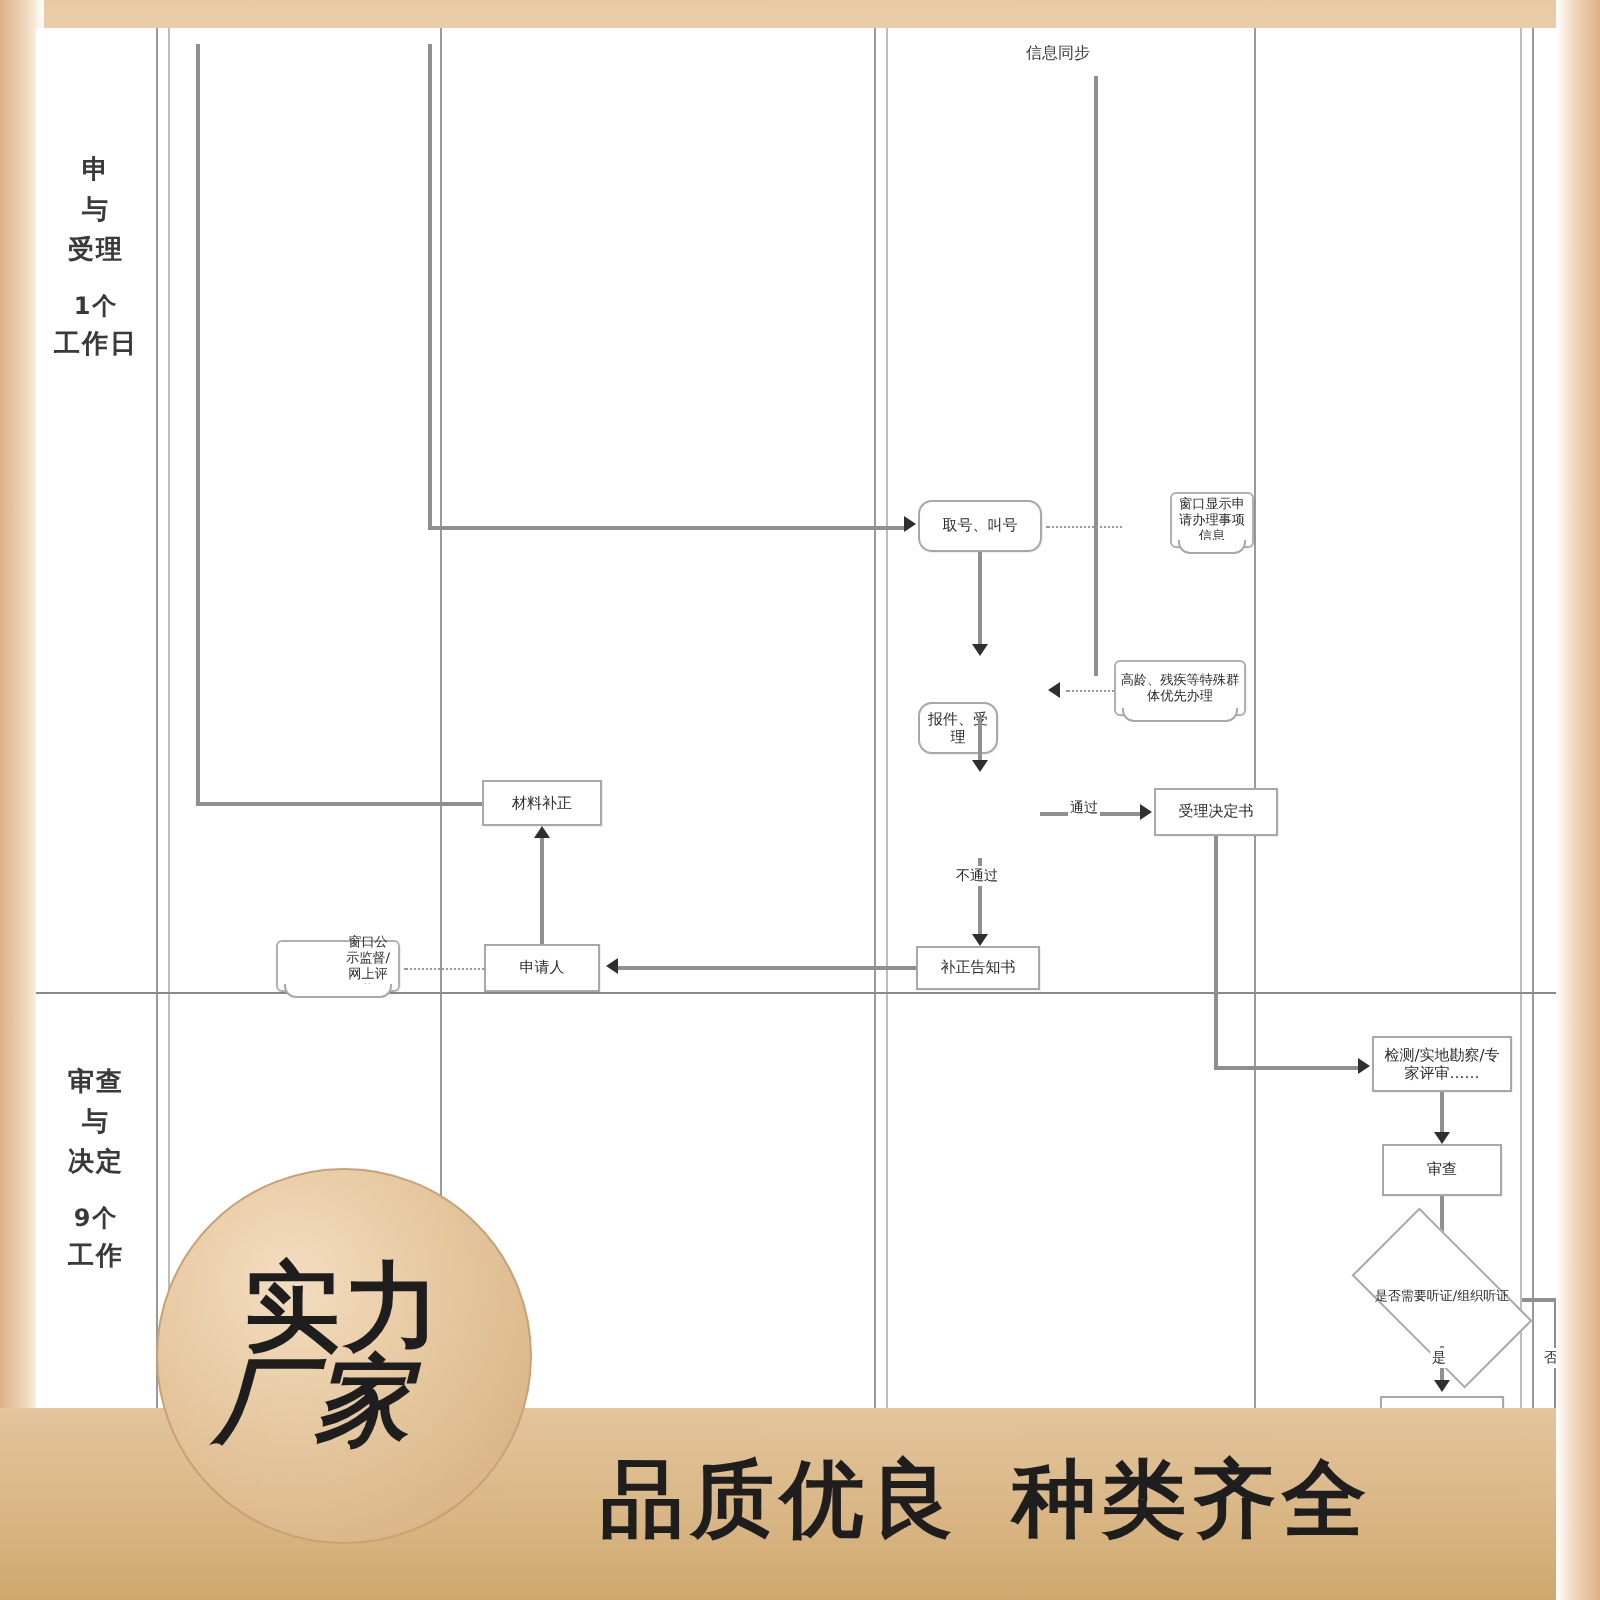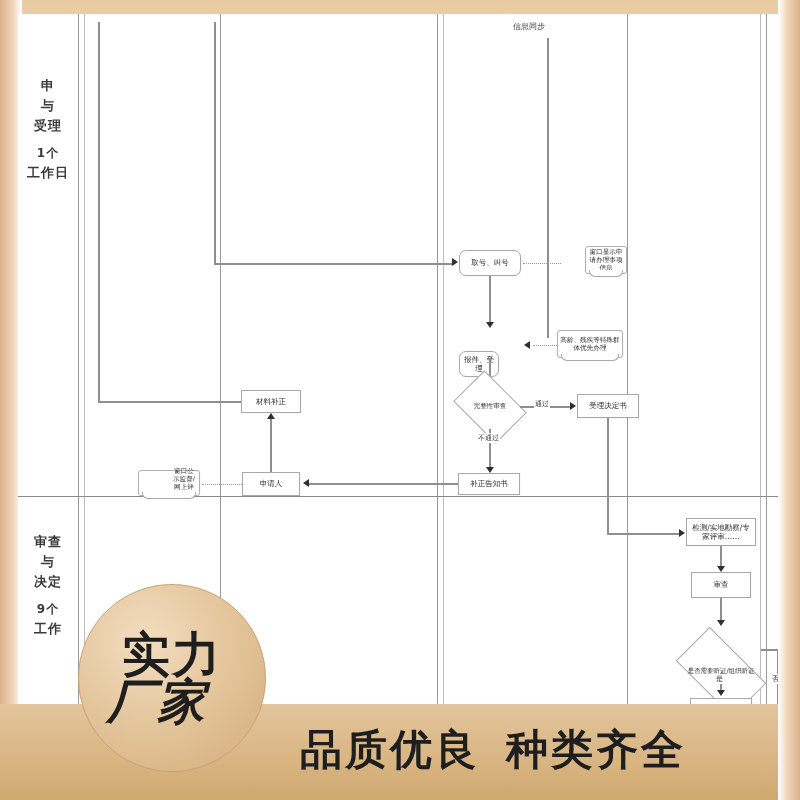--- a/index.html
+++ b/index.html
@@ -180,24 +180,20 @@
 
     <div class="node rounded" style="left:441px;top:337px;width:40px;height:26px;font-family:Liberation Serif, serif;">报件、受理</div>
 
     <div class="node note" style="left:539px;top:316px;width:66px;height:28px;">高龄、残疾等特殊群体优先办理</div>
     <div class="conn h dot" style="left:515px;top:331px;width:24px;"></div>
     <div class="arrow left" style="left:506px;top:327px;"></div>
 
     <div class="conn v" style="left:471px;top:344px;height:26px;"></div>
     <div class="arrow down" style="left:468px;top:366px;"></div>
 
-    <div class="diamond" style="left:442px;top:371px;width:60px;height:44px;">
-      <div class="dshape"></div>
-      <div class="dtext">完整性审查</div>
-    </div>
 
     <div class="conn h" style="left:502px;top:392px;width:52px;"></div>
     <div class="edge-label" style="left:516px;top:385px;">通过</div>
     <div class="arrow right" style="left:552px;top:388px;"></div>
 
     <div class="node" style="left:559px;top:380px;width:62px;height:24px;">受理决定书</div>
 
     <div class="conn v" style="left:589px;top:404px;height:116px;"></div>
     <div class="conn h" style="left:589px;top:519px;width:74px;"></div>
     <div class="arrow right" style="left:661px;top:515px;"></div>
@@ -227,21 +223,21 @@
     <div class="node" style="left:668px;top:504px;width:70px;height:28px;">检测/实地勘察/专家评审……</div>
 
     <div class="conn v" style="left:702px;top:532px;height:24px;"></div>
     <div class="arrow down" style="left:699px;top:552px;"></div>
 
     <div class="node" style="left:673px;top:558px;width:60px;height:26px;">审查</div>
 
     <div class="conn v" style="left:702px;top:584px;height:26px;"></div>
     <div class="arrow down" style="left:699px;top:606px;"></div>
 
-    <div class="diamond" style="left:663px;top:634px;width:80px;height:48px;">
+    <div class="diamond" style="left:663px;top:611px;width:80px;height:48px;">
       <div class="dshape"></div>
       <div class="dtext">是否需要听证/组织听证</div>
     </div>
 
     <div class="conn v" style="left:702px;top:659px;height:20px;"></div>
     <div class="edge-label" style="left:697px;top:660px;">是</div>
     <div class="arrow down" style="left:699px;top:676px;"></div>
     <div class="node" style="left:672px;top:684px;width:62px;height:24px;"></div>
 
     <div class="conn h" style="left:743px;top:635px;width:18px;"></div>

